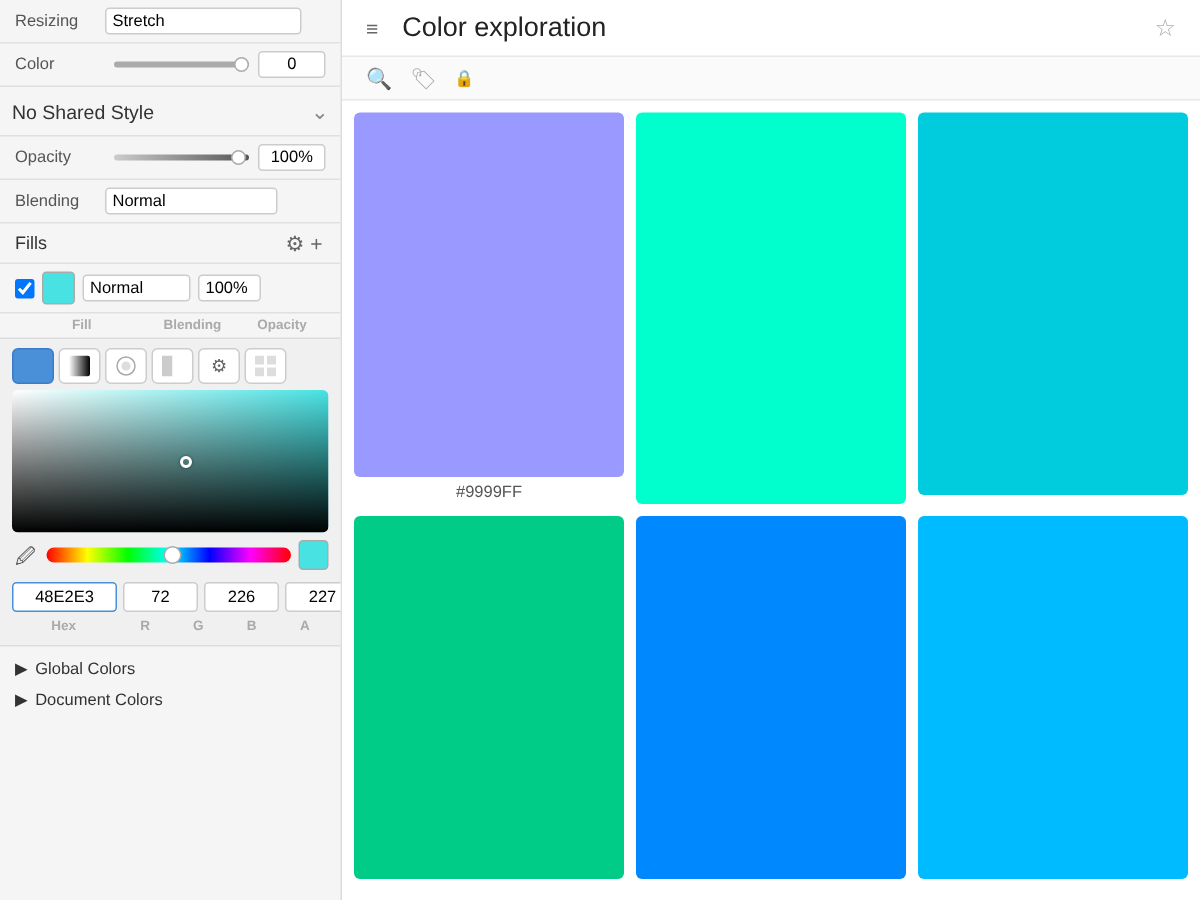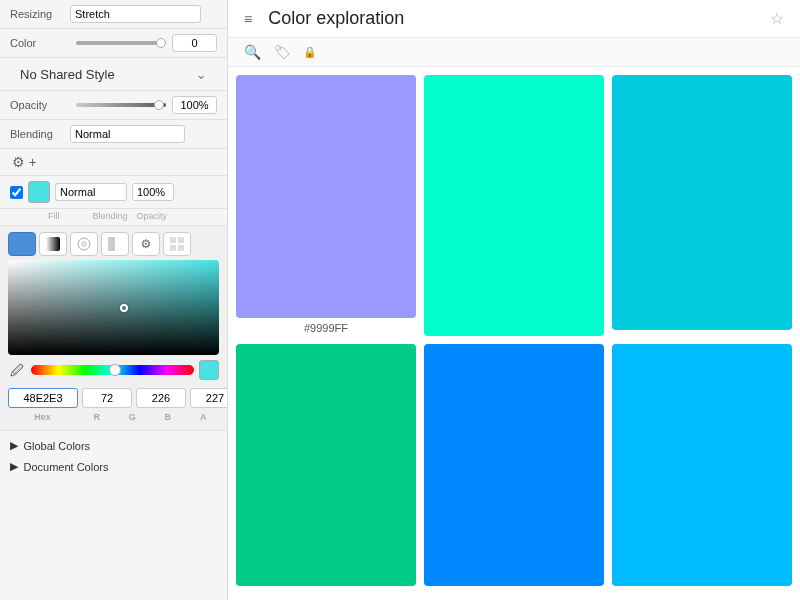--- a/index.html
+++ b/index.html
@@ -80,21 +80,21 @@
       border: 1px solid #aaa;
       border-radius: 50%;
       top: -3px;
       left: calc(100% - 10px);
     }
     .opacity-thumb { left: calc(100% - 12px); }
 
     .no-shared-style-row {
       display: flex;
       align-items: center;
-      padding: 8px 20px;
+      padding: 8px 8px;
       border-bottom: 1px solid #e0e0e0;
     }
     .no-shared-style-text {
       font-size: 13px;
       color: #333;
       flex: 1;
     }
     .chevron-icon {
       color: #888;
       font-size: 14px;
@@ -146,21 +146,22 @@
     .fill-blending-select {
       width: 72px;
     }
     .fill-opacity-input {
       width: 42px;
     }
 
     .fills-labels {
       display: flex;
       padding: 2px 10px 4px;
-      gap: 5px;
+      gap: 20px;
+      font-weight: bold;
     }
     .fills-labels span {
       font-size: 9px;
       color: #aaa;
     }
     .fill-label { margin-left: 38px; }
     .blending-label { margin-left: 50px; }
     .opacity-label { margin-left: 12px; }
 
     
@@ -449,20 +450,21 @@
   </div>
 
   <div class="panel-row">
     <label>Blending</label>
     <select class="select-control" style="width:115px;">
       <option>Normal</option>
     </select>
   </div>
 
   <div class="fills-header">
+    <span>Fills</span>
     <button class="icon-btn">⚙</button>
     <button class="icon-btn">+</button>
   </div>
 
   <div class="fills-row">
     <input type="checkbox" class="fill-checkbox" checked="" style="">
     <div class="fill-color-swatch"></div>
     <select class="select-control fill-blending-select">
       <option>Normal</option>
     </select>

